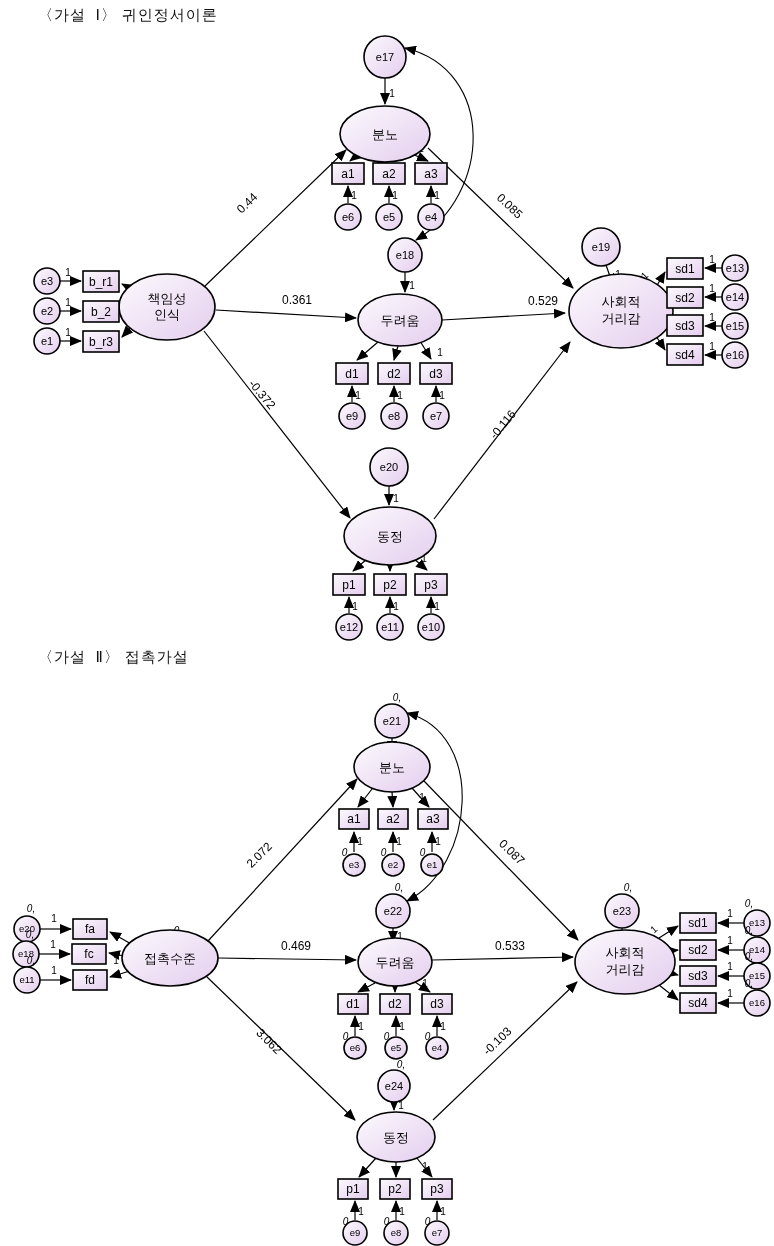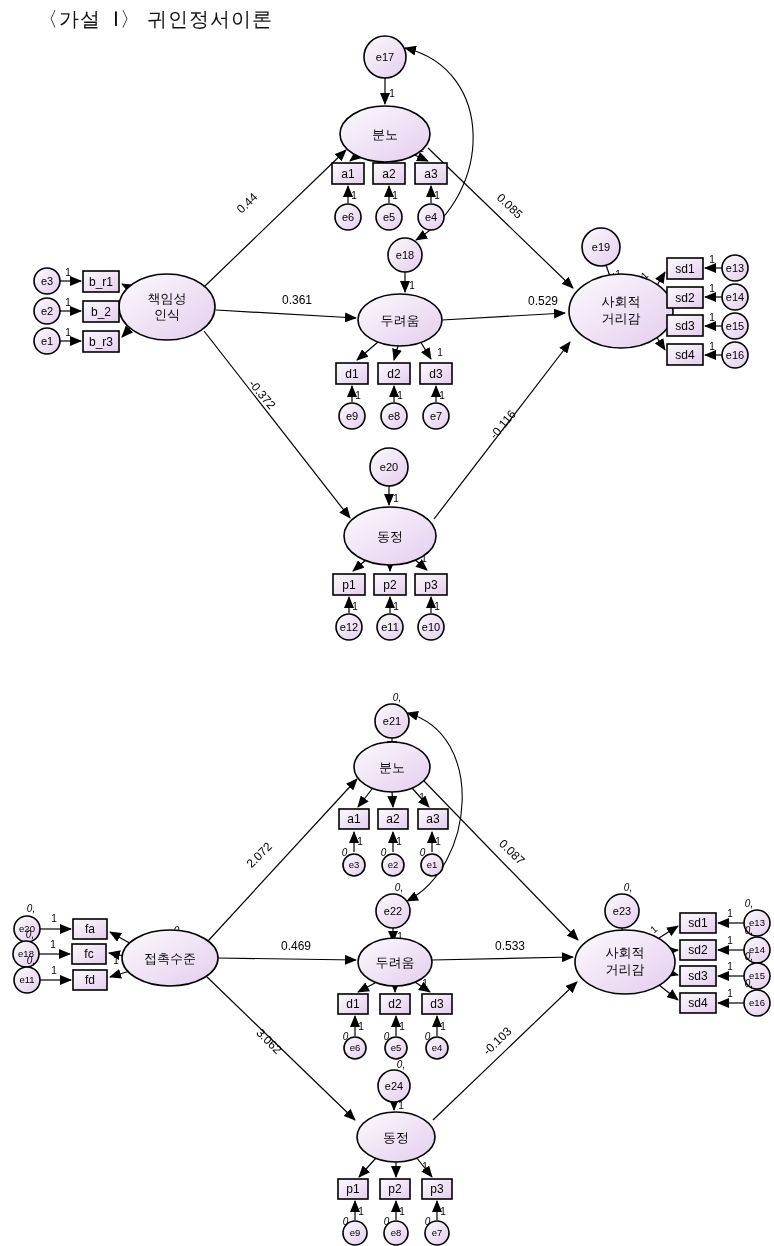--- a/index.html
+++ b/index.html
@@ -1,37 +1,38 @@
 <!DOCTYPE html>
 <html><head>
 <meta charset="utf-8">
 <style>
   html,body{margin:0;padding:0;background:#fff;}
   .canvas{position:relative;width:774px;height:1246px;background:#ffffff;overflow:hidden;
           font-family:"Liberation Sans",sans-serif;}
-  .title{position:absolute;left:38px;font-family:"Liberation Serif",serif;font-size:20px;
+  .title{position:absolute;left:38px;font-family:"Liberation Serif",serif;font-size:15px;
          color:#111;letter-spacing:1px;white-space:pre;}
   svg{position:absolute;left:0;top:0;}
   .ln{stroke:#000;stroke-width:1.2;fill:none;}
   .shape{stroke:#000;stroke-width:1.6;}
   .cv{stroke:#000;stroke-width:1.1;fill:none;}
   text{font-family:"Liberation Sans",sans-serif;fill:#000;}
   .tl{font-size:13px;text-anchor:middle;}   
   .tb{font-size:12px;text-anchor:middle;}   
   .te{font-size:11px;text-anchor:middle;}   
   .ts{font-size:9.5px;text-anchor:middle;}  
   .tc{font-size:12px;text-anchor:middle;}   
   .t1{font-size:10px;text-anchor:middle;}   
   .tz{font-size:10px;font-style:italic;text-anchor:middle;} 
 </style>
 </head>
 <body>
 
 <div class="canvas">
   <div class="title" style="top:6px">〈가설  Ⅰ〉 귀인정서이론</div>
+  <div class="title" style="top:648px">〈가설  Ⅱ〉 접촉가설</div>
 
   <svg width="774" height="1246" viewBox="0 0 774 1246">
     <defs>
       <linearGradient id="nf" x1="0" y1="0" x2="1" y2="1">
         <stop offset="0" stop-color="#fcfafd"></stop>
           <stop offset="1" stop-color="#e4cdee"></stop>
       </linearGradient>
       <marker id="ah" markerWidth="13" markerHeight="10" refX="11" refY="5" orient="auto" markerUnits="userSpaceOnUse">
         <path d="M0,0 L12,5 L0,10 z"></path>
       </marker>

